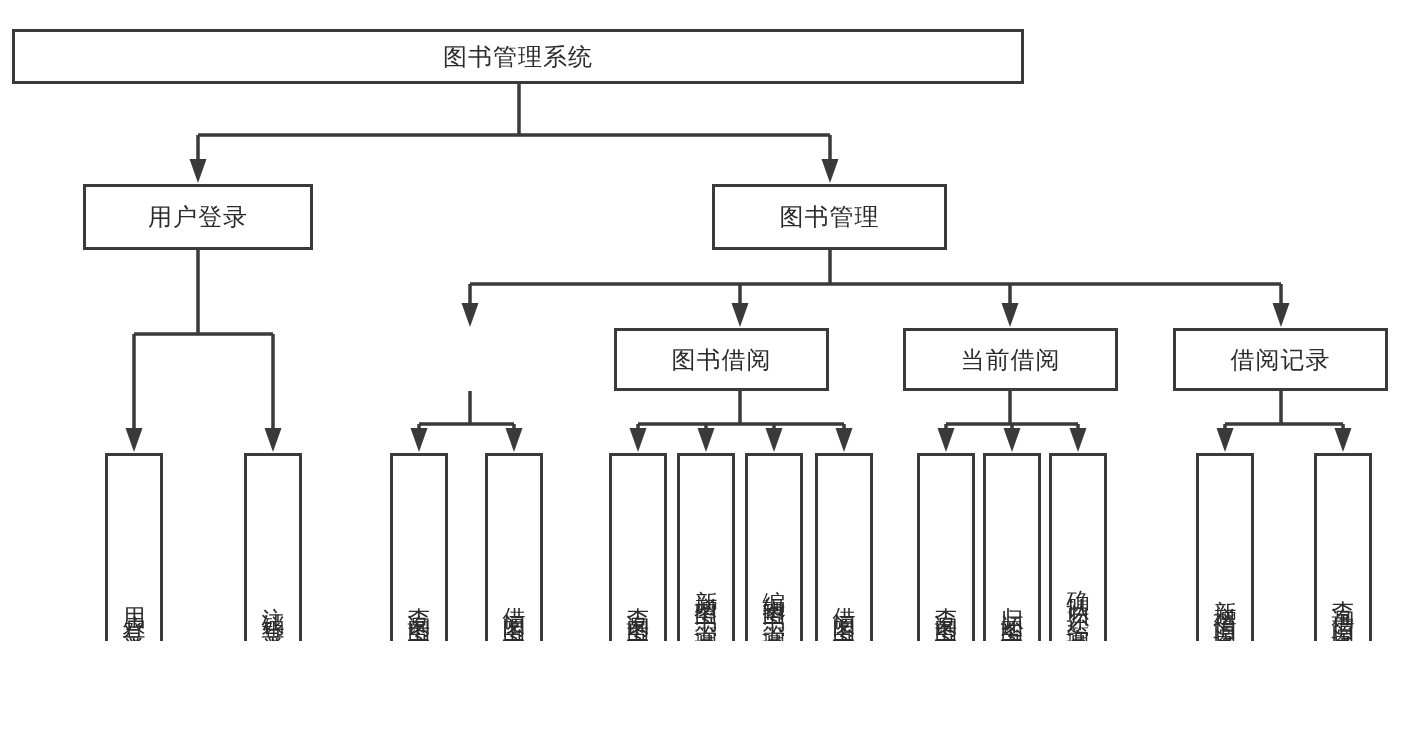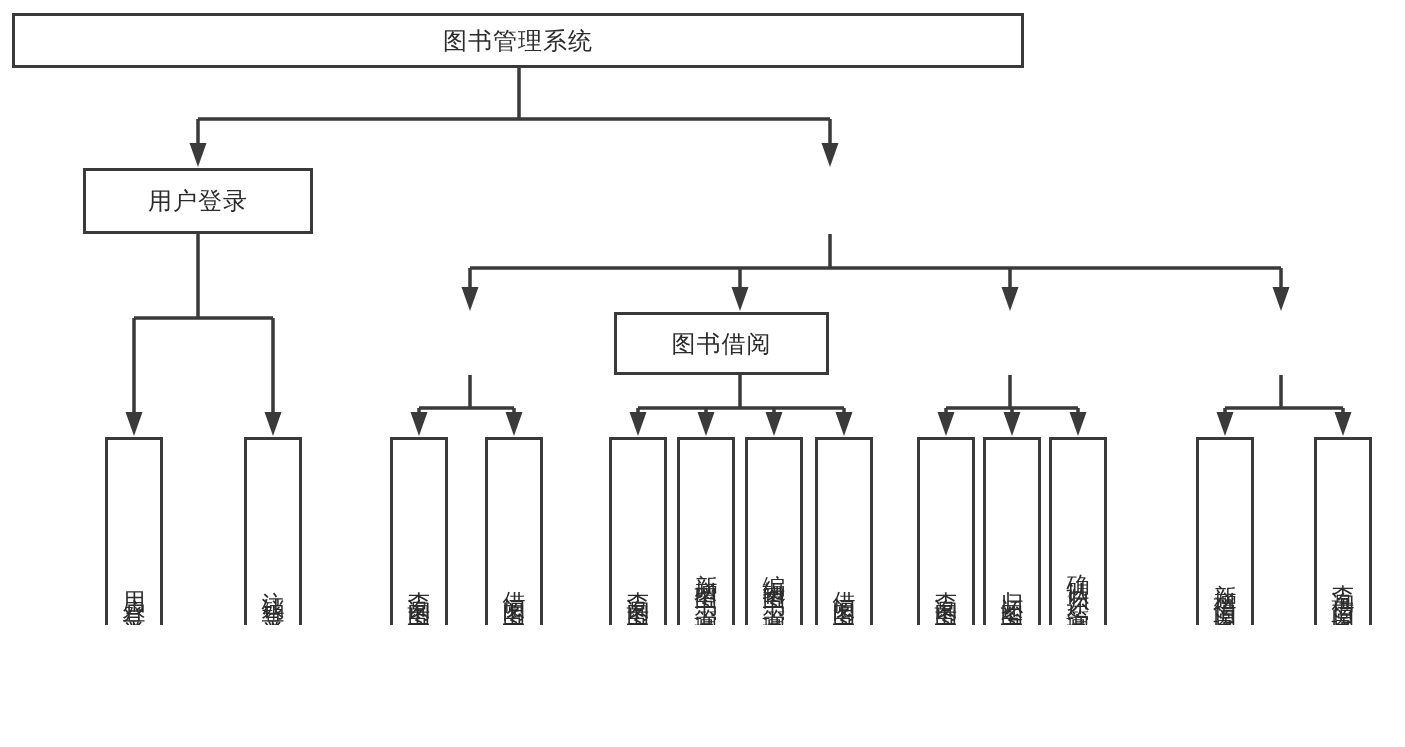--- a/index.html
+++ b/index.html
@@ -3,20 +3,21 @@
 <meta charset="utf-8">
 <style>
   html, body { margin: 0; padding: 0; background: #ffffff; }
   .stage {
     position: relative;
     width: 1405px;
     height: 625px;
     background: #ffffff;
     font-family: "Liberation Sans", "DejaVu Sans", sans-serif;
     overflow: hidden;
+    margin-top: 16px;
   }
   .connectors {
     position: absolute;
     left: 0; top: 0;
     width: 1405px; height: 747px;
     z-index: 1;
   }
   .connectors path {
     fill: none;
     stroke: #3a3a3a;
@@ -94,23 +95,32 @@
     <polygon points="1334.5,412 1351.5,412 1343,436"></polygon>
   </svg>
 
   <div class="box hbox" style="left:12px;top:13px;width:1012px;height:55px">
     <span class="lbl">图书管理系统</span>
   </div>
 
   <div class="box hbox" style="left:83px;top:168px;width:230px;height:66px">
     <span class="lbl">用户登录</span>
   </div>
+  <div class="box hbox" style="left:712px;top:168px;width:235px;height:66px">
+    <span class="lbl">图书管理</span>
+  </div>
 
   <div class="box hbox" style="left:614px;top:312px;width:215px;height:63px">
     <span class="lbl">图书借阅</span>
+  </div>
+  <div class="box hbox" style="left:903px;top:312px;width:215px;height:63px">
+    <span class="lbl">当前借阅</span>
+  </div>
+  <div class="box hbox" style="left:1173px;top:312px;width:215px;height:63px">
+    <span class="lbl">借阅记录</span>
   </div>
 
   <div class="box vbox" style="left:105px;top:437px;width:58px;height:300px">
     <span class="vlbl">用户登录</span>
   </div>
   <div class="box vbox" style="left:244px;top:437px;width:58px;height:300px">
     <span class="vlbl">注销登录</span>
   </div>
 
   <div class="box vbox" style="left:390px;top:437px;width:58px;height:300px">

